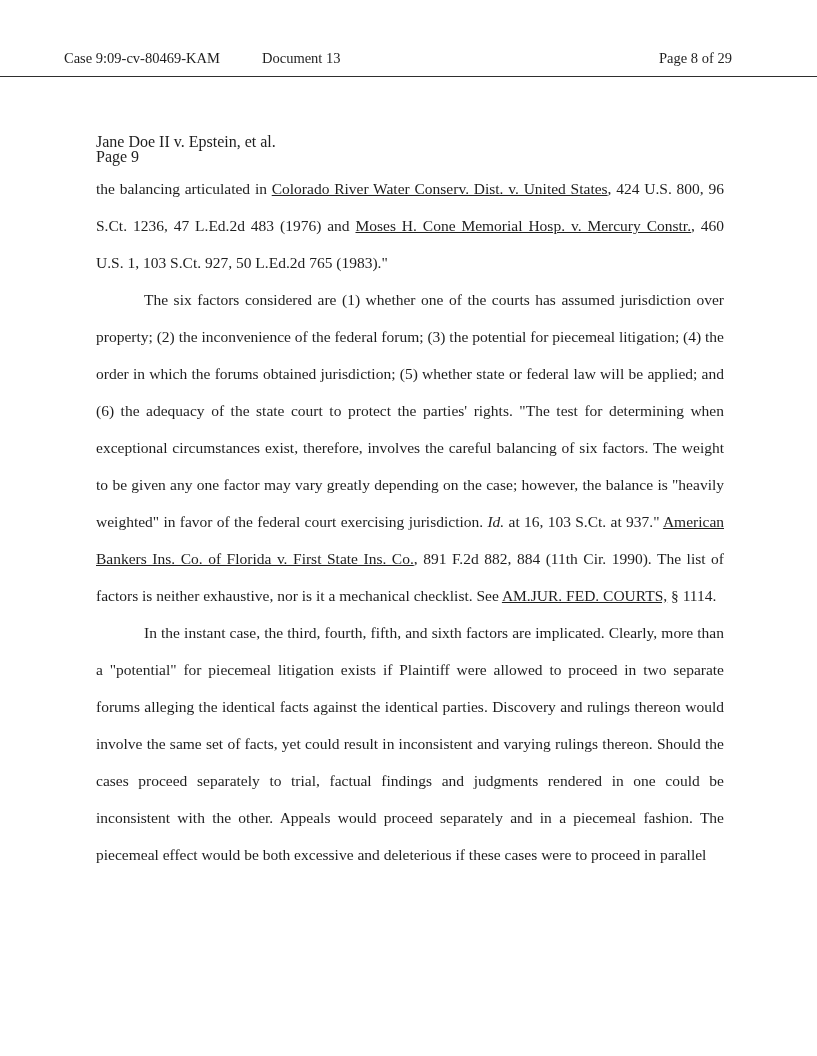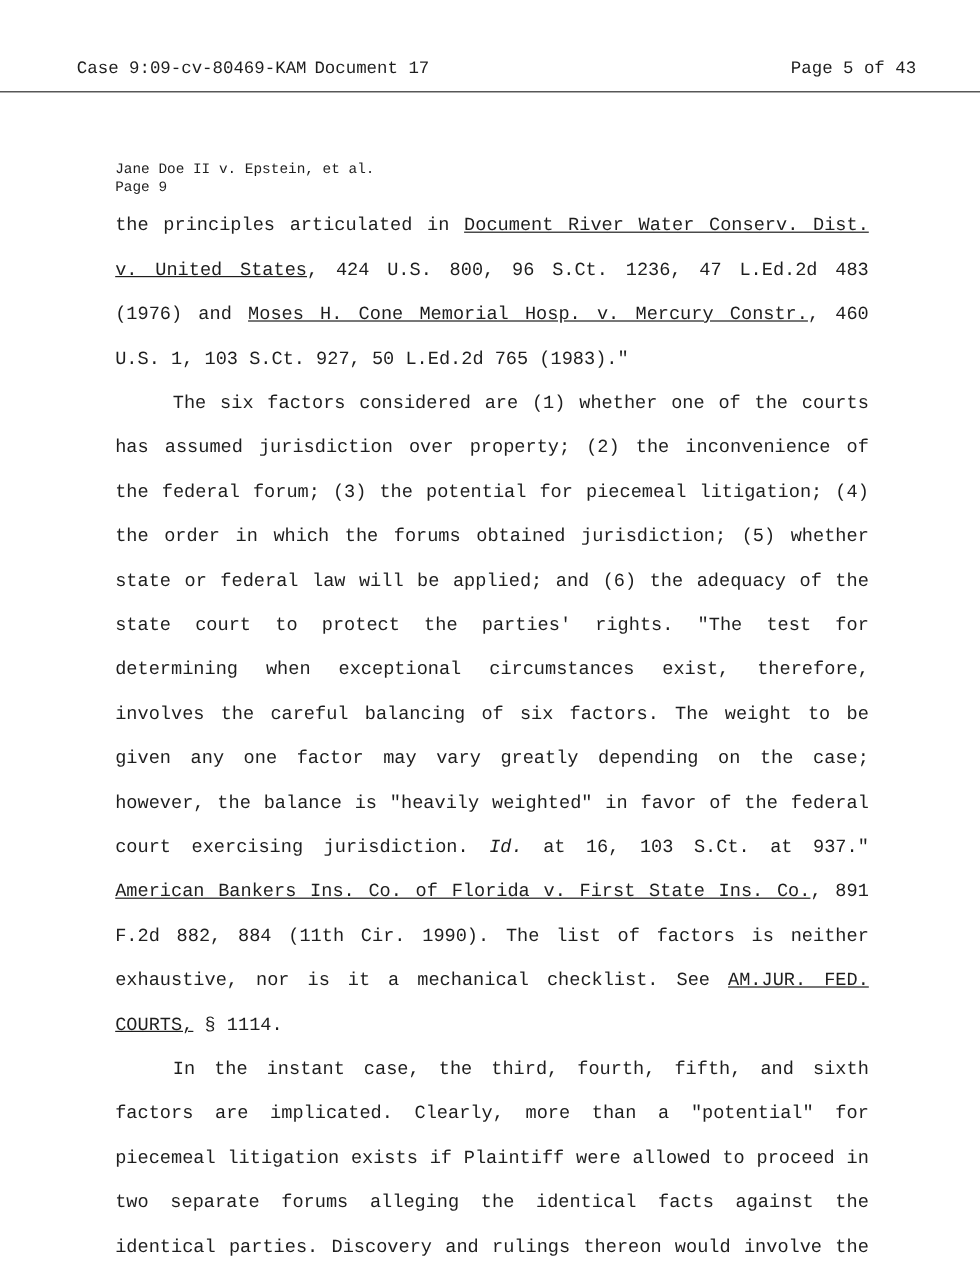--- a/index.html
+++ b/index.html
@@ -1,21 +1,21 @@
 <!DOCTYPE html>
 <html><head>
 <meta charset="utf-8">
 <style>
   html, body { margin: 0; padding: 0; background: #ffffff; }
   .page {
     position: relative;
     width: 817px;
     height: 1056px;
     background: #ffffff;
-    font-family: Liberation Mono, monospace;
+    font-family: Liberation Serif, serif;
     color: #1e1e1e;
     overflow: hidden;
   }
   .docket-header {
     position: absolute;
     top: 50px;
     left: 0;
     right: 0;
     height: 18px;
     font-size: 14.5px;
@@ -34,21 +34,21 @@
     top: 76px;
     left: 0;
     width: 100%;
     height: 1px;
     background: #2e2e2e;
   }
   .caption {
     position: absolute;
     top: 134px;
     left: 96px;
-    font-size: 12px;
+    font-size: 16px;
     line-height: 15px;
   }
   .body-text {
     position: absolute;
     top: 170px;
     left: 96px;
     width: 628px;
     font-size: 15.5px;
     line-height: 37px;
     text-align: justify;
@@ -58,35 +58,35 @@
   .u { text-decoration: underline; }
   .i { font-style: italic; }
 </style>
 </head>
 <body>
 
 <div class="page">
 
   <div class="docket-header">
     <span class="h-case">Case 9:09-cv-80469-KAM</span>
-    <span class="h-doc">Document 17</span>
-    <span class="h-page">Page 5 of 43</span>
+    <span class="h-doc">Document 13</span>
+    <span class="h-page">Page 8 of 29</span>
   </div>
 
   <div class="divider"></div>
 
   <div class="caption">
     <div>Jane Doe II v. Epstein, et al.</div>
     <div>Page 9</div>
   </div>
 
   <div class="body-text">
 
     <p>
-      <span>the principles articulated in </span><span class="u">Document River Water Conserv. Dist. v. United States</span><span>, 424 U.S. 800, 96 S.Ct. 1236, 47 L.Ed.2d 483 (1976) and </span><span class="u">Moses H. Cone Memorial Hosp. v. Mercury Constr.</span><span>, 460 U.S. 1, 103 S.Ct. 927, 50 L.Ed.2d 765 (1983)."</span>
+      <span>the balancing articulated in </span><span class="u">Colorado River Water Conserv. Dist. v. United States</span><span>, 424 U.S. 800, 96 S.Ct. 1236, 47 L.Ed.2d 483 (1976) and </span><span class="u">Moses H. Cone Memorial Hosp. v. Mercury Constr.</span><span>, 460 U.S. 1, 103 S.Ct. 927, 50 L.Ed.2d 765 (1983)."</span>
     </p>
 
     <p class="indent">
       <span>The six factors considered are (1) whether one of the courts has assumed jurisdiction over property; (2) the inconvenience of the federal forum; (3) the potential for piecemeal litigation; (4) the order in which the forums obtained jurisdiction; (5) whether state or federal law will be applied; and (6) the adequacy of the state court to protect the parties' rights.  "The test for determining when exceptional circumstances exist, therefore, involves the careful balancing of six factors. The weight to be given any one factor may vary greatly depending on the case; however, the balance is "heavily weighted" in favor of the federal court exercising jurisdiction. </span><span class="i">Id.</span><span> at 16, 103 S.Ct. at 937." </span><span class="u">American Bankers Ins. Co. of Florida v. First State Ins. Co.</span><span>, 891 F.2d 882, 884 (11th Cir. 1990).  The list of factors is neither exhaustive, nor is it a mechanical checklist.  See </span><span class="u">AM.JUR. FED. COURTS,</span><span> § 1114.</span>
     </p>
 
     <p class="indent">
       <span>In the instant case, the third, fourth, fifth, and sixth factors are implicated.  Clearly, more than a "potential" for piecemeal litigation exists if Plaintiff were allowed to proceed in two separate forums alleging the identical facts against the identical parties.  Discovery and rulings thereon would involve the same set of facts, yet could result in inconsistent and varying rulings thereon.  Should the cases proceed separately to trial, factual findings and judgments rendered in one could be inconsistent with the other.  Appeals would proceed separately and in a piecemeal fashion.  The piecemeal effect would be both excessive and deleterious if these cases were to proceed in parallel</span>
     </p>
 

